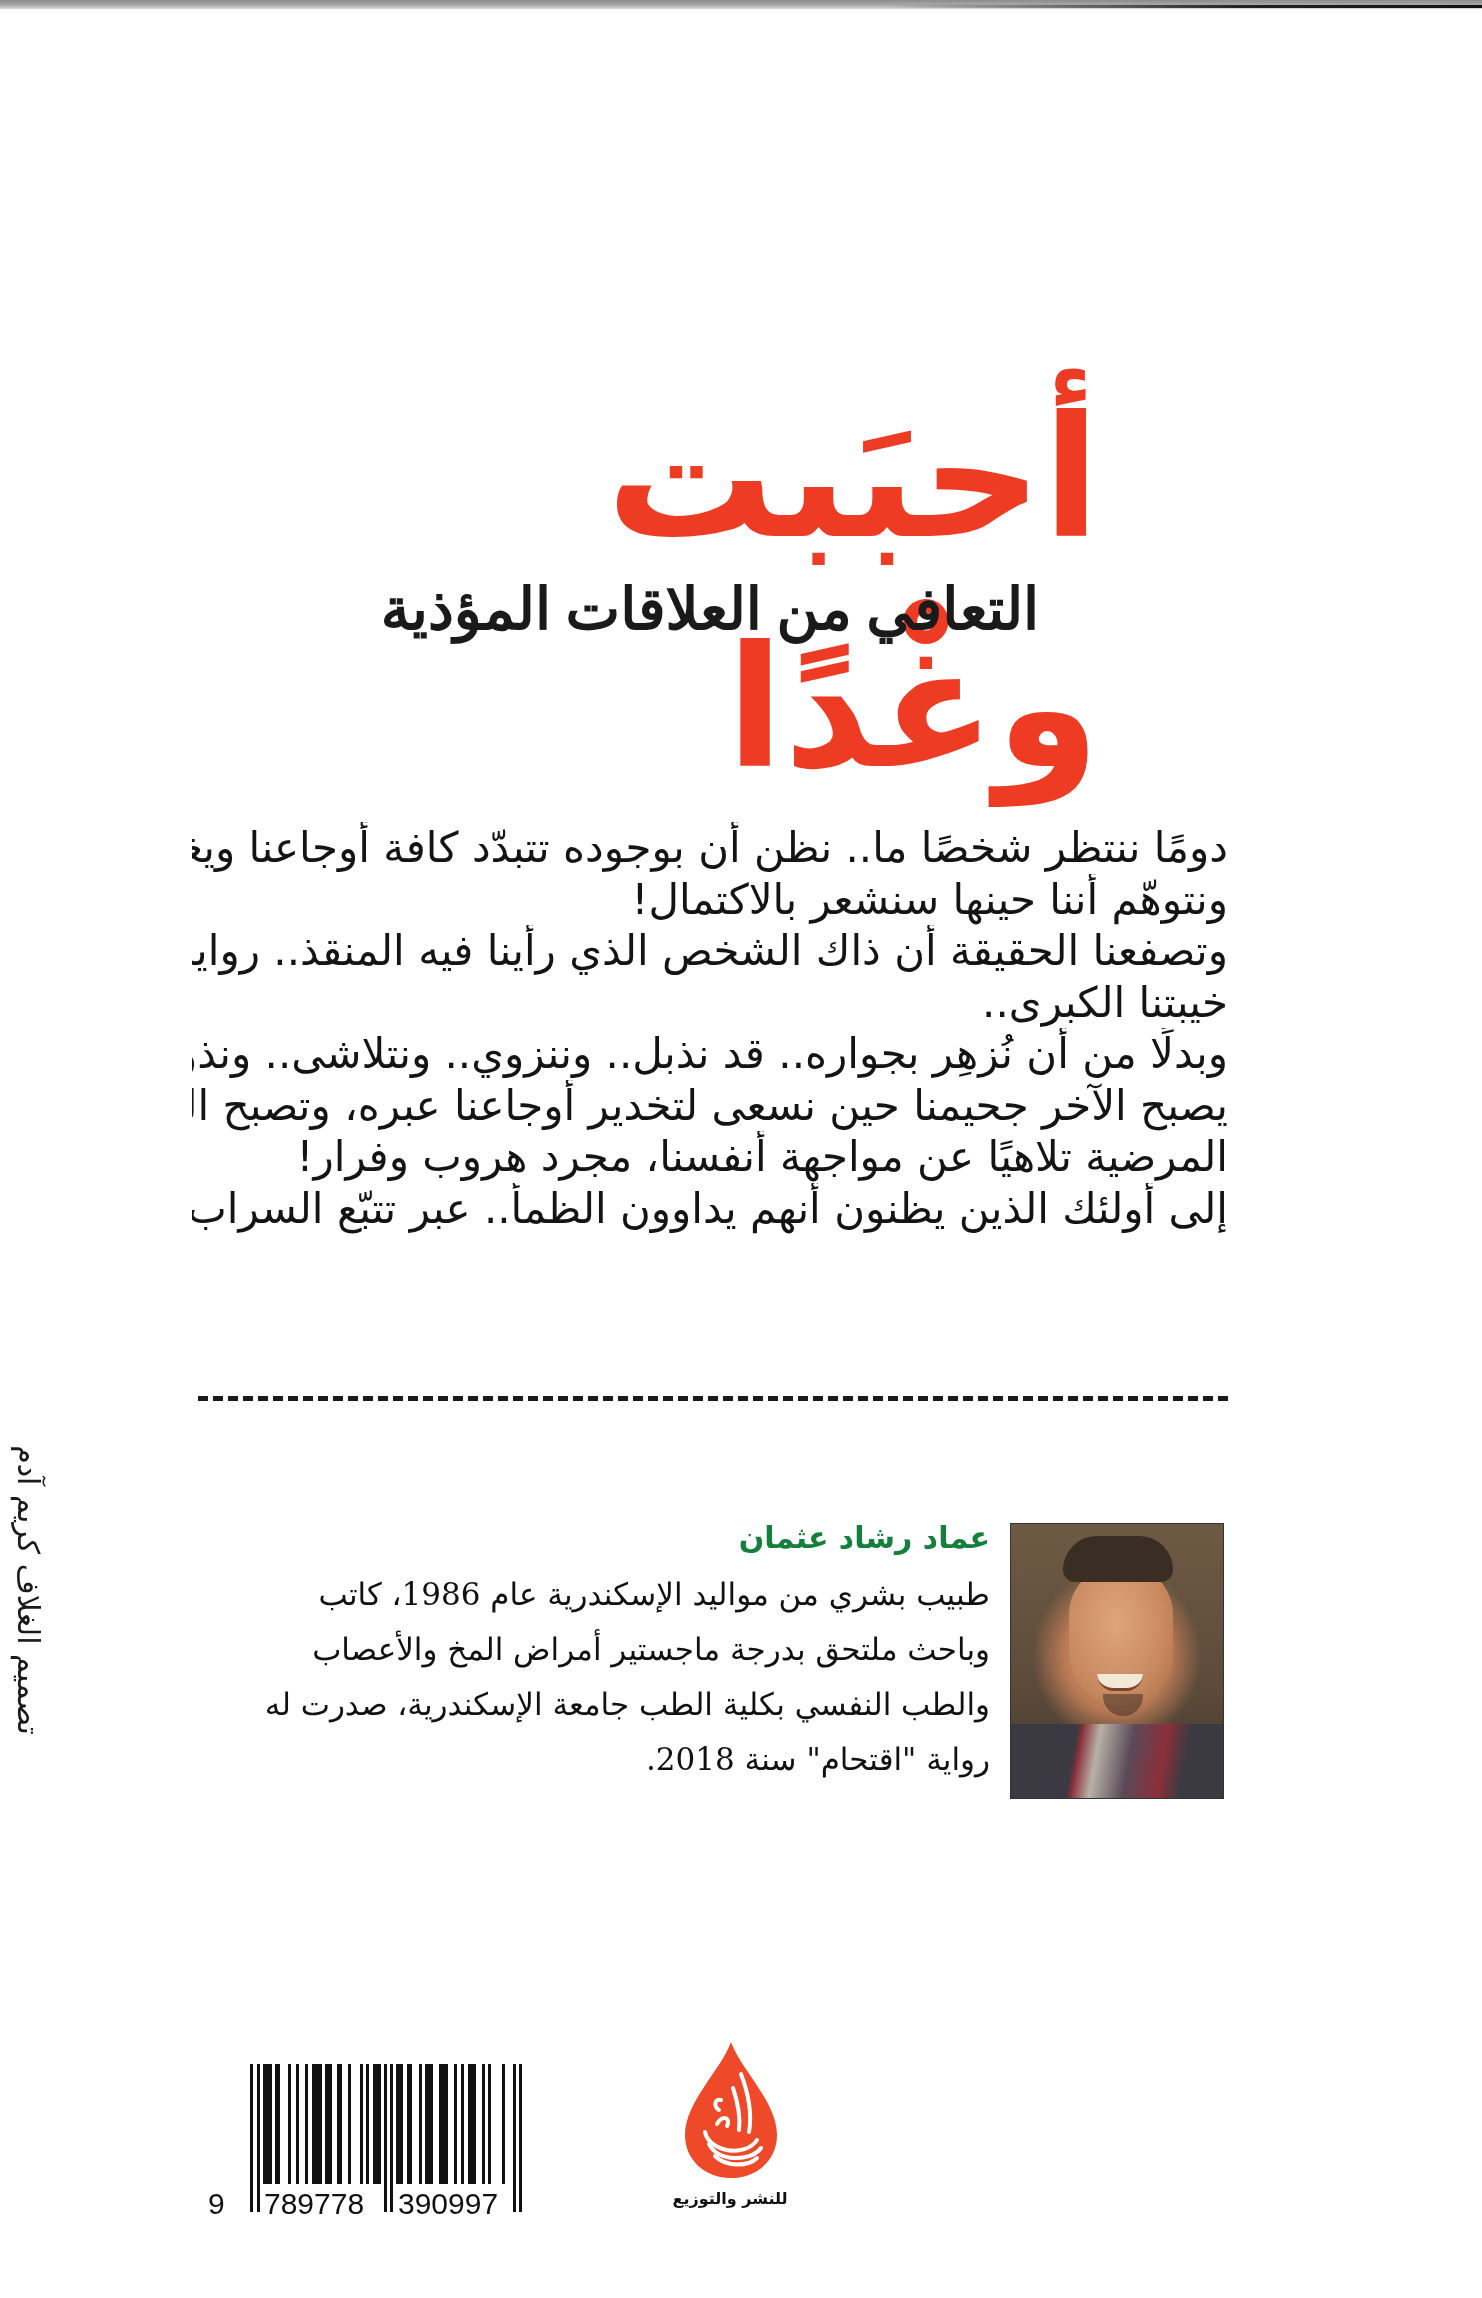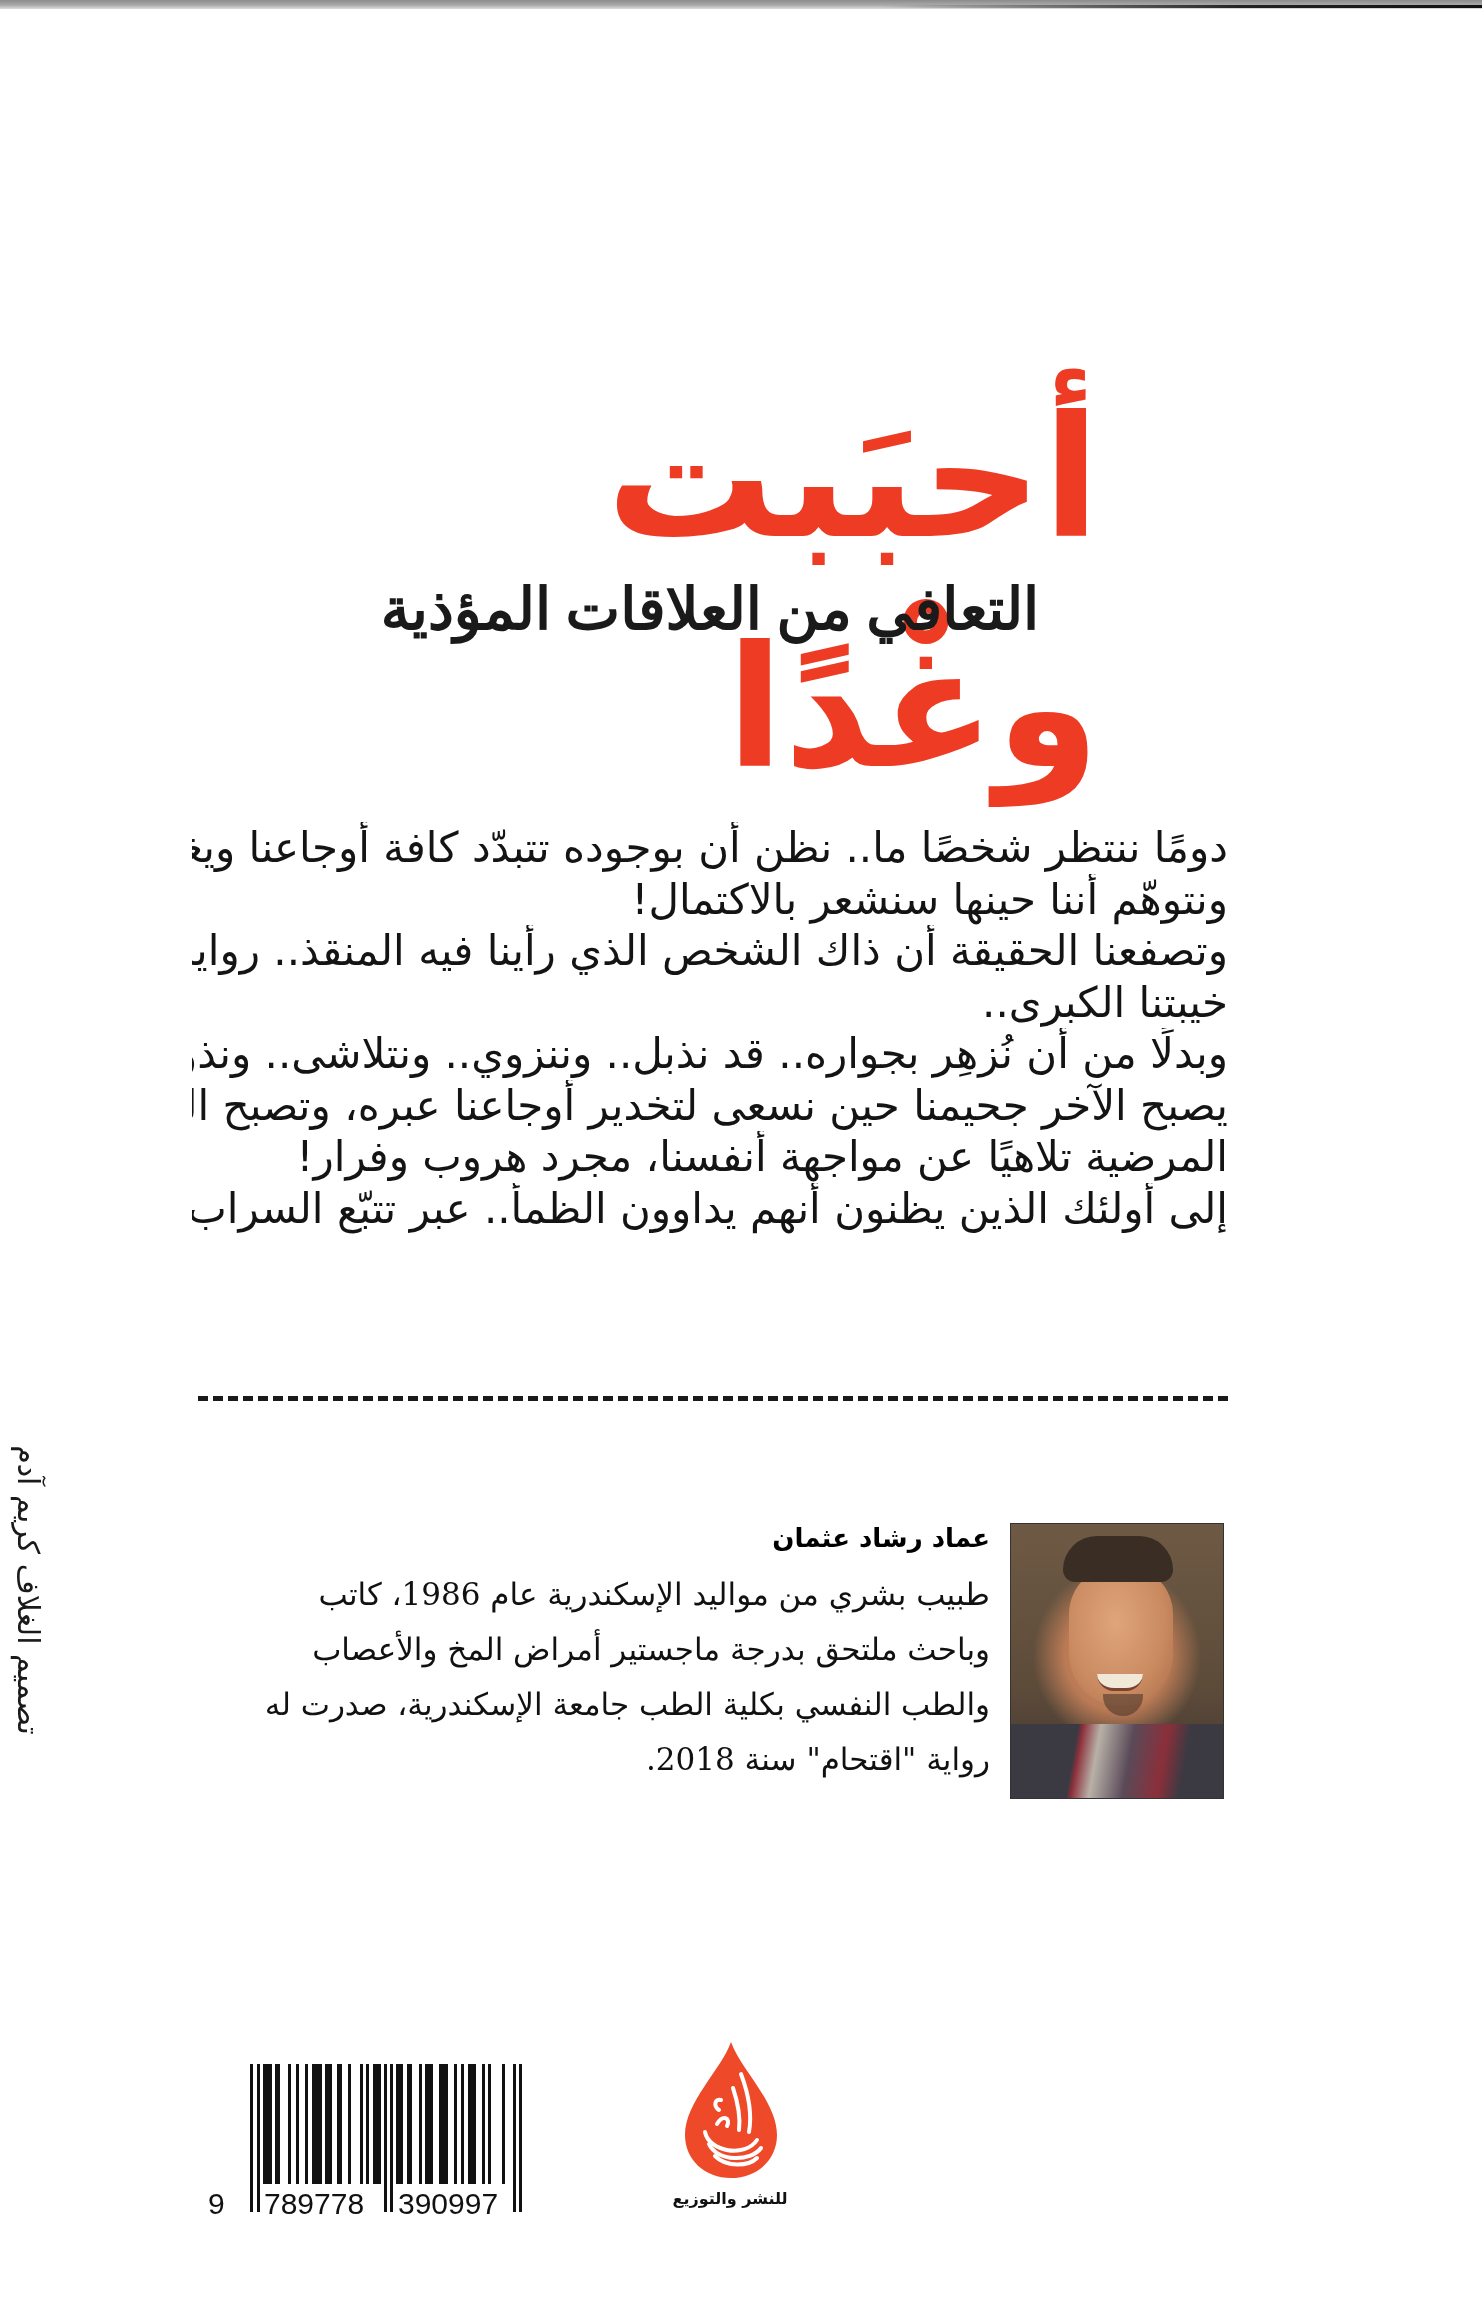--- a/index.html
+++ b/index.html
@@ -124,23 +124,23 @@
   }
 
   .author-name {
     position: absolute;
     left: 560px; top: 1516px;
     width: 430px;
     direction: rtl;
     text-align: right;
     font-family: "DejaVu Sans", sans-serif;
     font-weight: bold;
-    font-size: 26px;
+    font-size: 30px;
     line-height: 44px;
-    color: #000000;
+    color: #15803d;
   }
   .author-bio {
     position: absolute;
     left: 192px; top: 1567px;
     width: 798px;
     direction: rtl;
     text-align: justify;
     text-align-last: right;
     font-family: "DejaVu Serif", serif;
     font-size: 31px;

